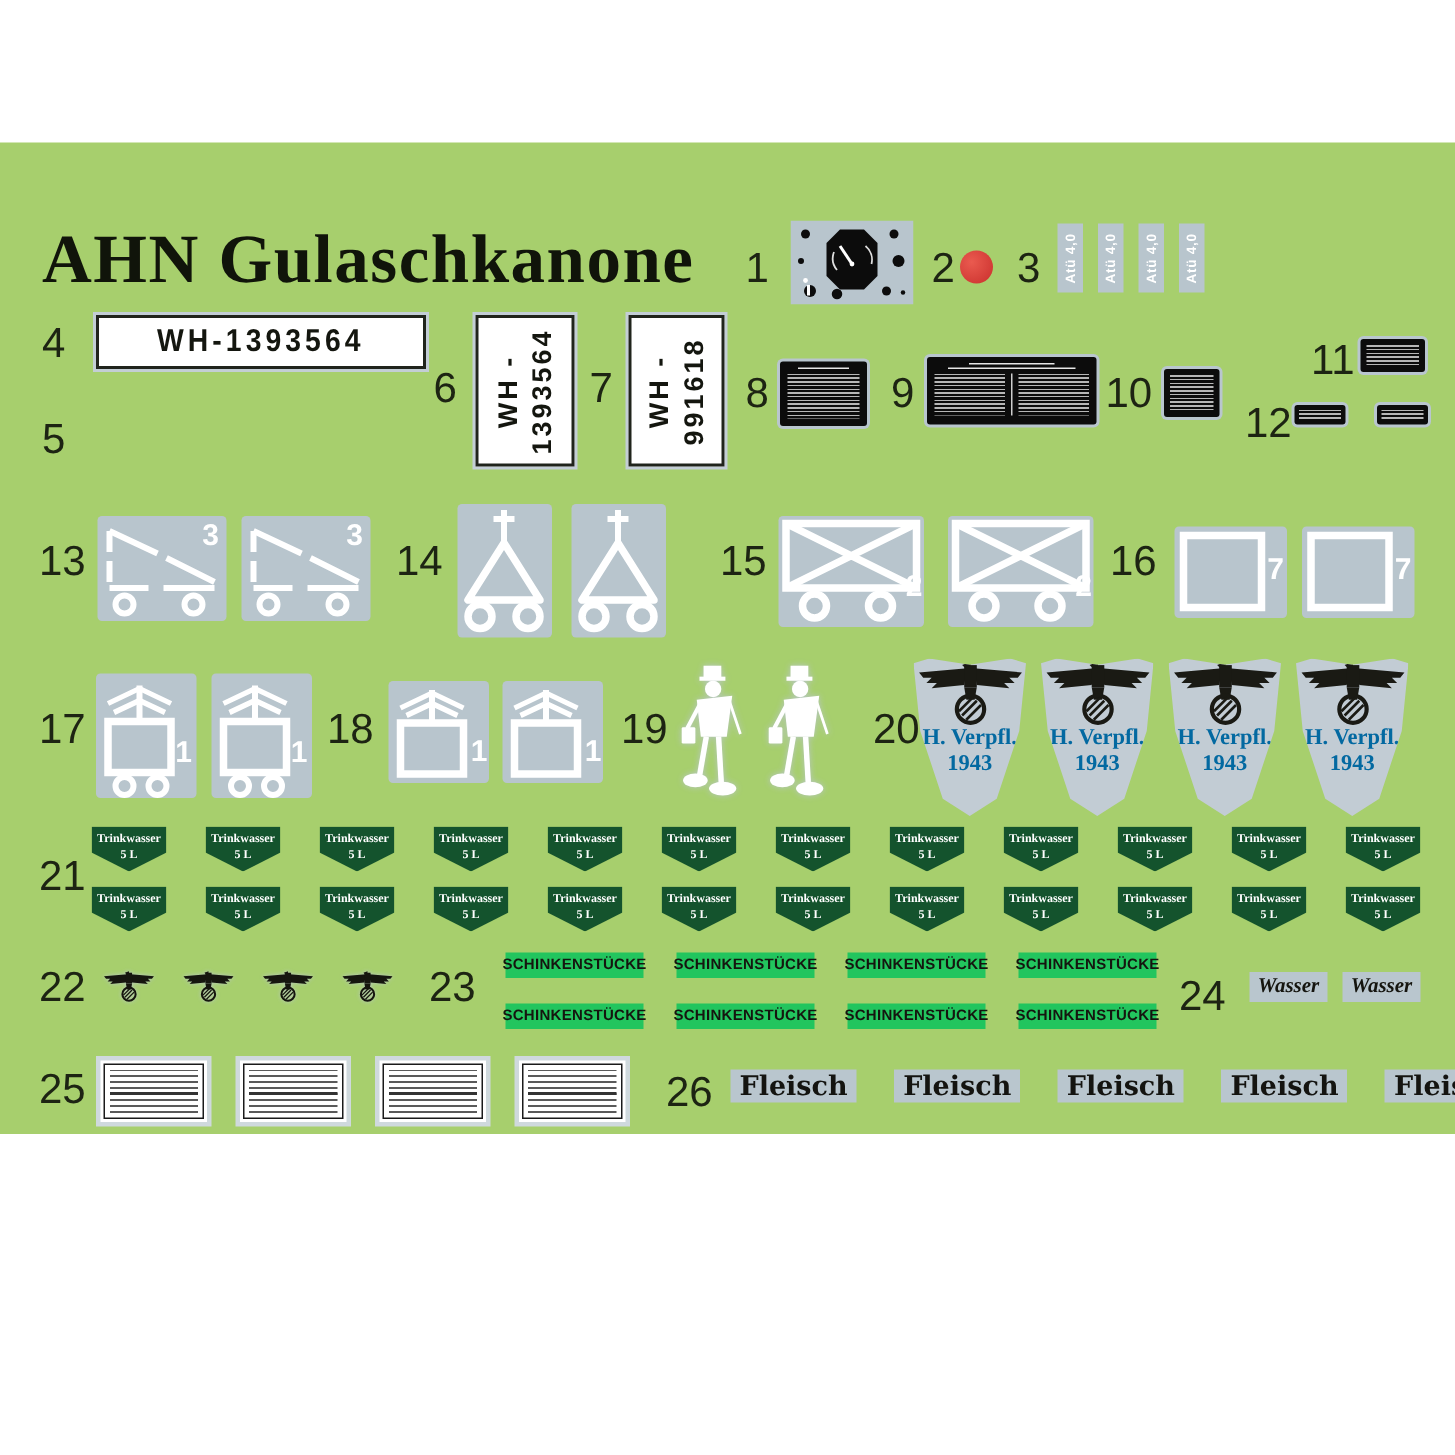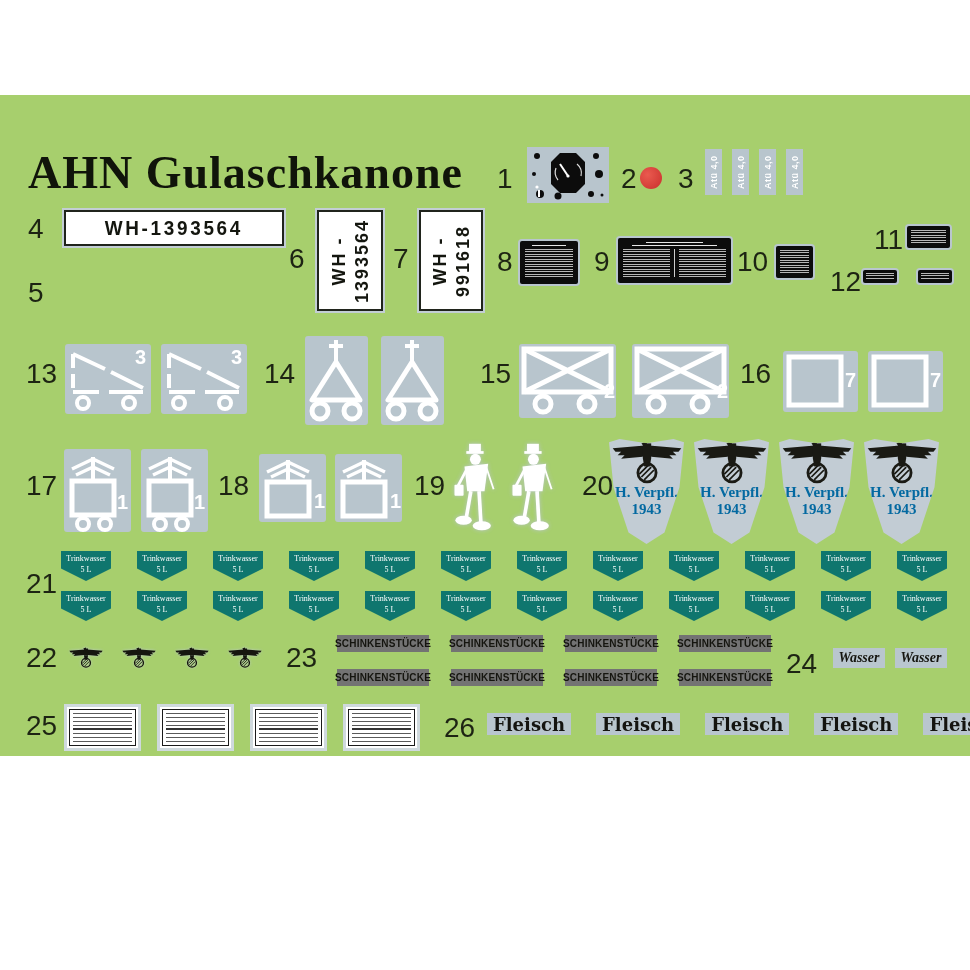--- a/index.html
+++ b/index.html
@@ -38,28 +38,28 @@
   
   .cook{position:relative;width:47px;height:91px;filter:drop-shadow(0 0 2px rgba(185,198,206,.95));}
   
   .shield{position:relative;width:75px;height:105px;background:#c2ccd4;
     clip-path:polygon(0% 3%,14% 0%,50% 4%,86% 0%,100% 3%,94% 46%,74% 89%,50% 100%,26% 89%,6% 46%);
     display:flex;flex-direction:column;align-items:center;}
   .shield svg{margin-top:2px;}
   .shield-text{font-family:"Liberation Serif",serif;font-weight:bold;font-size:15px;line-height:1.15;color:#0369a1;text-align:center;white-space:pre-line;margin-top:-1px;}
   
   .tw-row{position:absolute;display:flex;gap:26px;}
-  .tw{width:50px;height:30px;background:#0f766e;clip-path:polygon(0 0,100% 0,100% 58%,50% 100%,0 58%);
-    color:#ffffff;font-family:"Liberation Serif",serif;font-weight:normal;font-size:8px;line-height:1.35;
+  .tw{width:50px;height:30px;background:#14532d;clip-path:polygon(0 0,100% 0,100% 58%,50% 100%,0 58%);
+    color:#ffffff;font-family:"Liberation Serif",serif;font-weight:bold;font-size:8px;line-height:1.35;
     text-align:center;white-space:pre-line;padding-top:3px;box-sizing:border-box;}
   
   .eagle22{width:34px;height:26px;filter:drop-shadow(0 0 1.5px rgba(185,198,206,.9));}
   
   .sch-row{position:absolute;display:flex;gap:22px;}
-  .sch{width:92px;height:17px;background:#737373;color:#15150f;font-weight:bold;font-size:10px;
+  .sch{width:92px;height:17px;background:#22c55e;color:#15150f;font-weight:bold;font-size:10px;
     display:flex;align-items:center;justify-content:center;letter-spacing:.2px;white-space:nowrap;}
   
   .wasser{width:52px;height:20px;background:#b9c6ce;color:#15150f;font-family:"Liberation Serif",serif;
     font-style:italic;font-weight:bold;font-size:14px;display:flex;align-items:center;justify-content:center;}
   
   .card{width:71px;height:41px;background:#ffffff;box-shadow:0 0 0 3px #cfd9dd;position:relative;}
   .card-inner{position:absolute;left:2px;top:2px;right:2px;bottom:2px;border:1px solid #1a1a1a;
     background:
       linear-gradient(180deg, transparent 15px, #333 15px 17px, transparent 17px),
       repeating-linear-gradient(180deg, #5a5a5a 0 1px, transparent 1px 4px);

